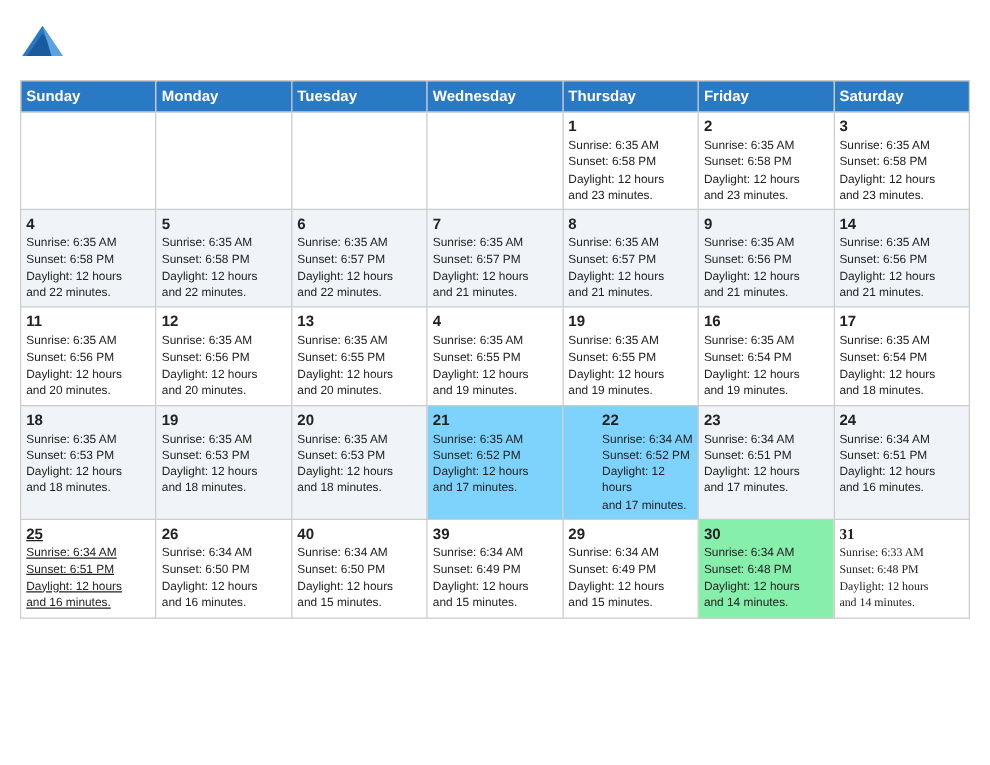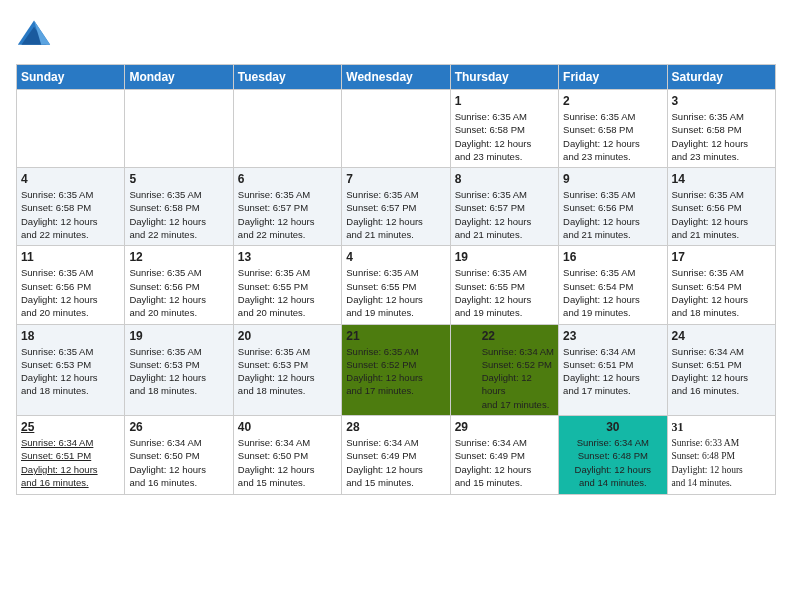--- a/index.html
+++ b/index.html
@@ -268,28 +268,28 @@
 Daylight: 12 hours
 and 18 minutes.</div>
         </td>
         <td style="background: rgb(240, 244, 248);">
           <span class="day-number">20</span>
           <div class="day-info" style="white-space: pre-line;">Sunrise: 6:35 AM
 Sunset: 6:53 PM
 Daylight: 12 hours
 and 18 minutes.</div>
         </td>
-        <td style="background: #4d7c0f;">
+        <td style="background: #7dd3fc;">
           <span class="day-number">21</span>
           <div class="day-info" style="white-space: pre-line;">Sunrise: 6:35 AM
 Sunset: 6:52 PM
 Daylight: 12 hours
 and 17 minutes.</div>
         </td>
-        <td style="background: #4d7c0f; padding-left: 31px;">
+        <td style="background: #7dd3fc; padding-left: 31px;">
           <span class="day-number">22</span>
           <div class="day-info" style="white-space: pre-line;">Sunrise: 6:34 AM
 Sunset: 6:52 PM
 Daylight: 12 hours
 and 17 minutes.</div>
         </td>
         <td style="background: rgb(240, 244, 248);">
           <span class="day-number">23</span>
           <div class="day-info" style="white-space: pre-line;">Sunrise: 6:34 AM
 Sunset: 6:51 PM
@@ -320,34 +320,34 @@
 and 16 minutes.</div>
         </td>
         <td style="background: rgb(255, 255, 255);">
           <span class="day-number">40</span>
           <div class="day-info" style="white-space: pre-line;">Sunrise: 6:34 AM
 Sunset: 6:50 PM
 Daylight: 12 hours
 and 15 minutes.</div>
         </td>
         <td style="background: rgb(255, 255, 255);">
-          <span class="day-number">28</span>
+          <span class="day-number">39</span>
           <div class="day-info" style="white-space: pre-line;">Sunrise: 6:34 AM
 Sunset: 6:49 PM
 Daylight: 12 hours
 and 15 minutes.</div>
         </td>
         <td style="background: rgb(255, 255, 255);">
           <span class="day-number">29</span>
           <div class="day-info" style="white-space: pre-line;">Sunrise: 6:34 AM
 Sunset: 6:49 PM
 Daylight: 12 hours
 and 15 minutes.</div>
         </td>
-        <td style="background: #14b8a6; text-align: center;">
+        <td style="background: #86efac;">
           <span class="day-number">30</span>
           <div class="day-info" style="white-space: pre-line;">Sunrise: 6:34 AM
 Sunset: 6:48 PM
 Daylight: 12 hours
 and 14 minutes.</div>
         </td>
         <td style="background: rgb(255, 255, 255); font-family: Liberation Serif, serif;">
           <span class="day-number">31</span>
           <div class="day-info" style="white-space: pre-line;">Sunrise: 6:33 AM
 Sunset: 6:48 PM

